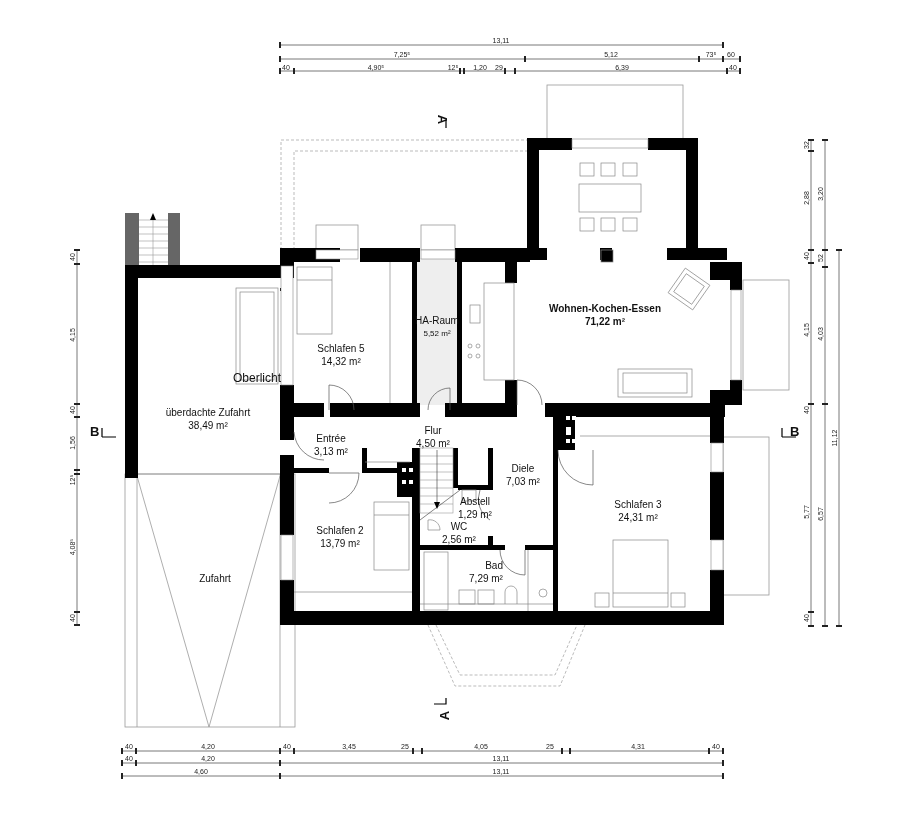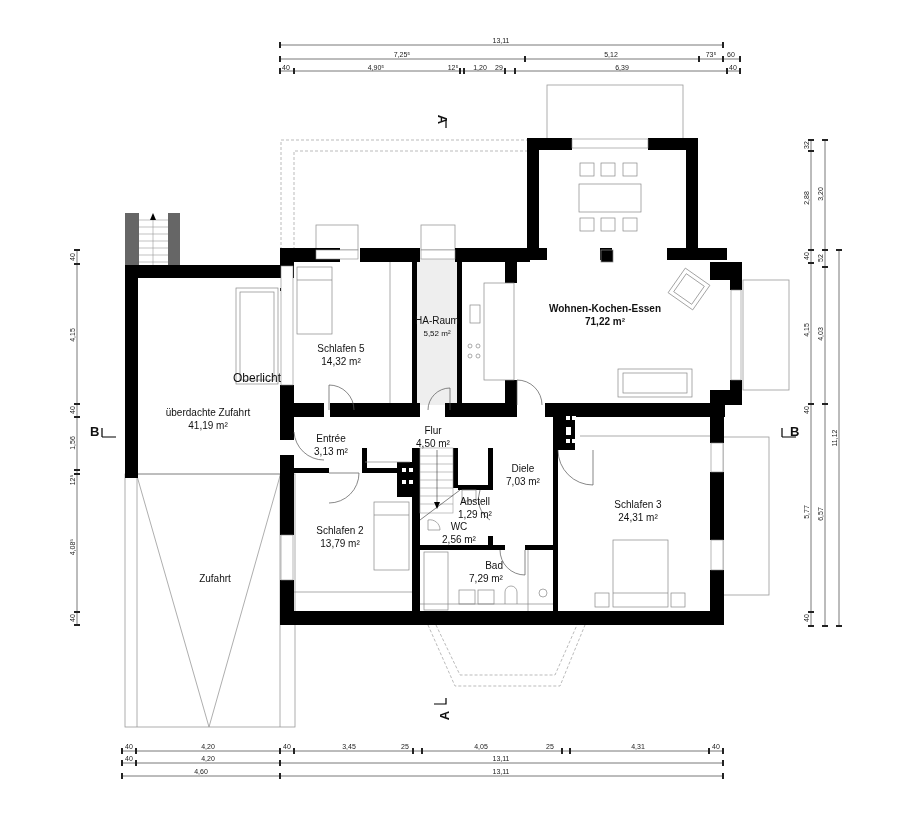--- a/index.html
+++ b/index.html
@@ -318,21 +318,21 @@
 <div class="lbl" style="left:341px; top:342px;">
   <span>Schlafen 5</span>
   <span>14,32 m²</span>
 </div>
 <div class="lbl" style="left:437px; top:314px;">
   <span>HA-Raum</span>
   <span class="small" style="font-size:8px">5,52 m²</span>
 </div>
 <div class="lbl" style="left:208px; top:406px;">
   <span>überdachte Zufahrt</span>
-  <span>41,19 m²</span>
+  <span>38,49 m²</span>
 </div>
 <div class="lbl small" style="left:257px; top:373px;">
   <span>Oberlicht</span>
 </div>
 <div class="lbl" style="left:331px; top:432px;">
   <span>Entrée</span>
   <span>3,13 m²</span>
 </div>
 <div class="lbl" style="left:433px; top:424px;">
   <span>Flur</span>

